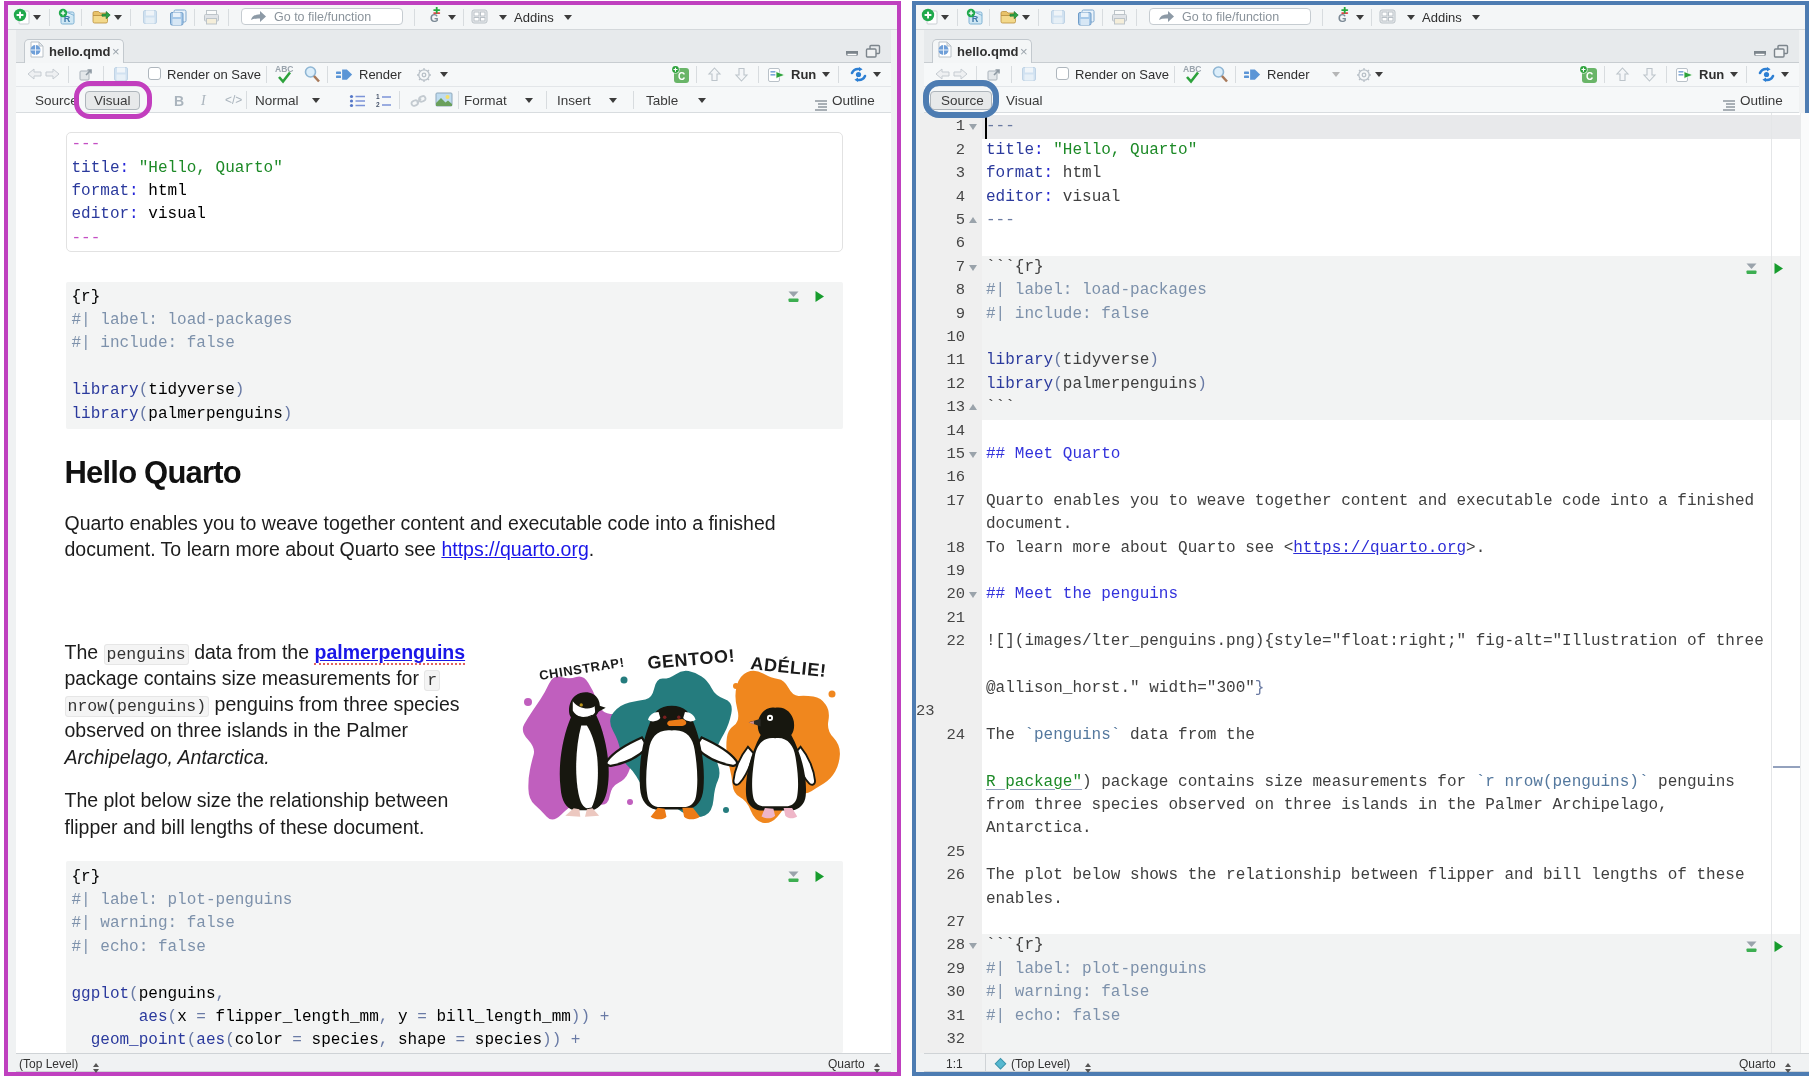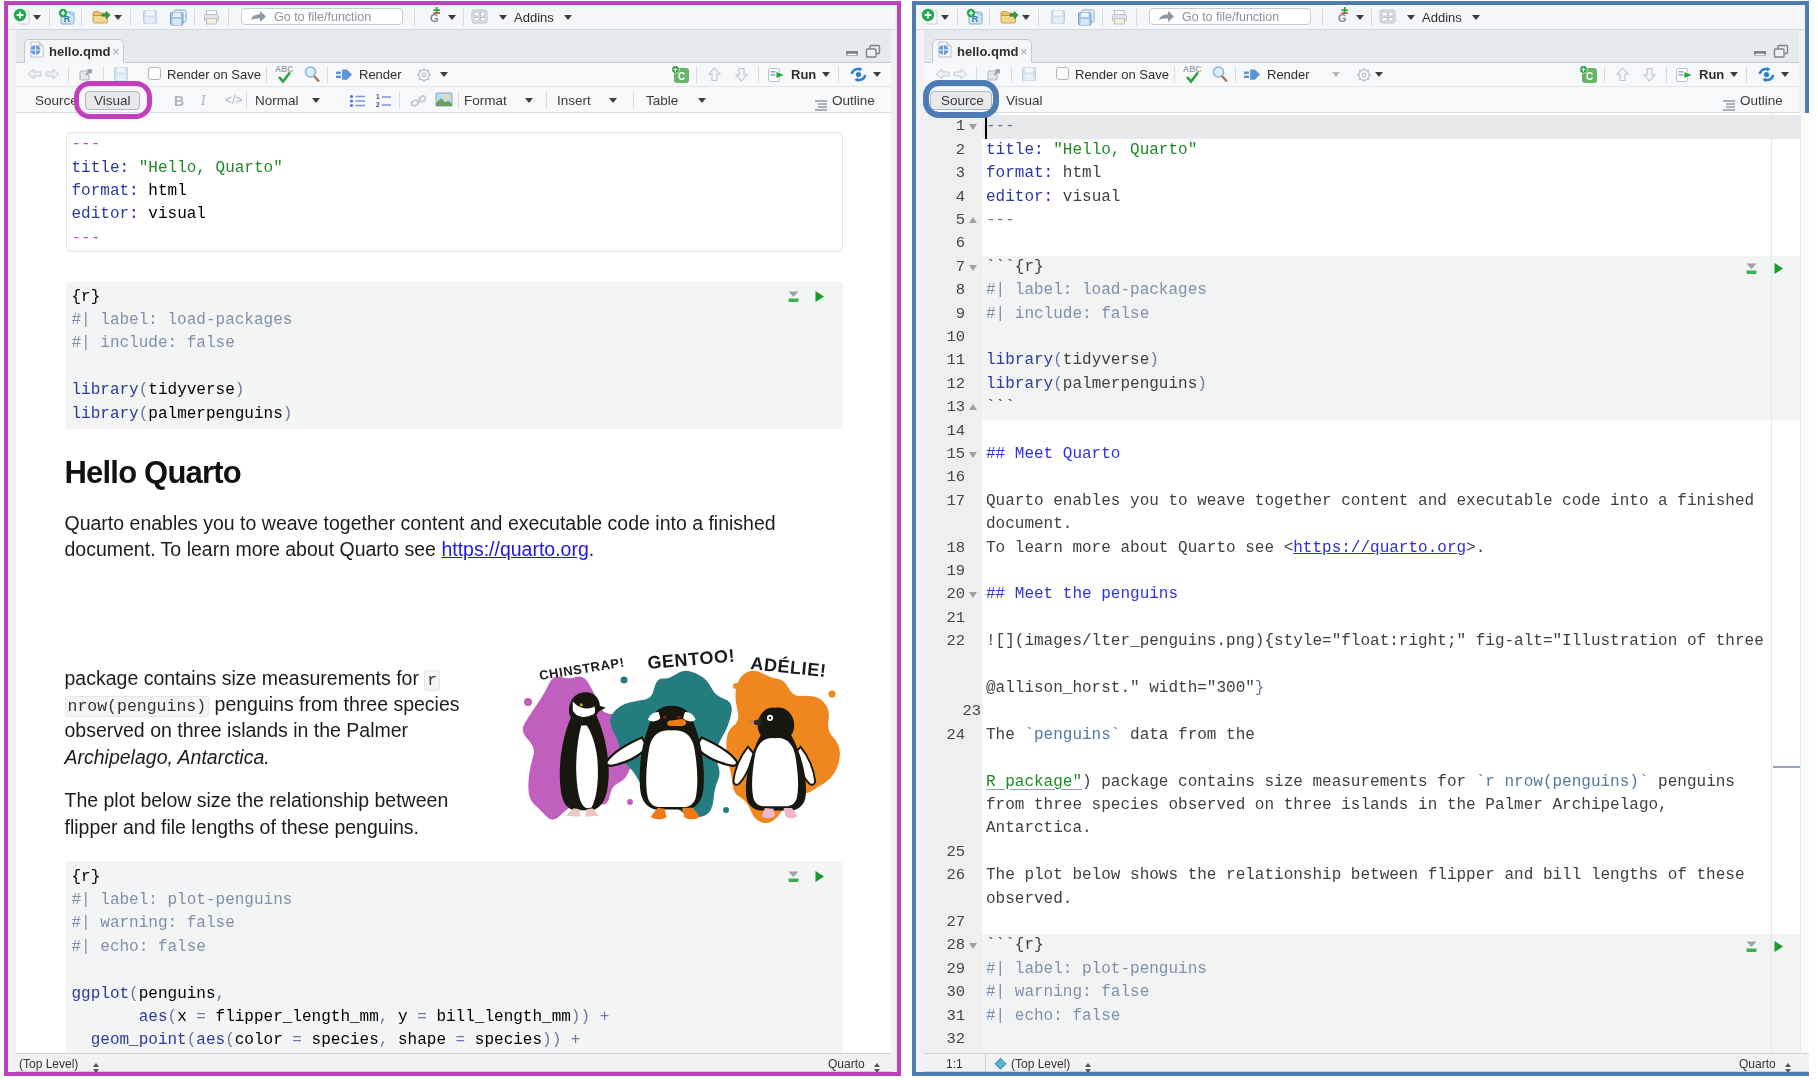--- a/index.html
+++ b/index.html
@@ -247,26 +247,27 @@
     <div class="abs" style="left:779px;top:284px"><svg width="13" height="13" viewBox="0 0 13 13" style="">
         <path d="M1.5 1.5 h10 l-5 5.5 z" fill="#9aa3ab"></path>
         <rect x="1.5" y="8.5" width="10" height="3.4" rx="0.8" fill="#3dae51"></rect>
       </svg></div>
     <div class="abs" style="left:806px;top:284px"><svg width="11" height="13" viewBox="0 0 11 13" style="">
         <path d="M1.5 1 L10 6.5 L1.5 12 z" fill="#179c2d"></path>
       </svg></div>
     <div class="abs h2" style="left:56.5px;top:450px;">Hello Quarto</div>
     <div class="abs body" style="left:56.5px;top:506.8px;">Quarto enables you to weave together content and executable code into a finished</div>
     <div class="abs body" style="left:56.5px;top:533.1px;">document. To learn more about Quarto see <span class="vlink">https://quarto.org</span>.</div>
+    <div class="abs body" style="left:56.5px;top:635.5px;">The <span class="icode">penguins</span> data from the <span class="vlink" style="font-weight:bold;border-bottom:2px dotted #e06060">palmerpenguins</span></div>
     <div class="abs body" style="left:56.5px;top:661.8px;">package contains size measurements for <span class="icode">r</span></div>
     <div class="abs body" style="left:56.5px;top:688.1px;"><span class="icode">nrow(penguins)</span> penguins from three species</div>
     <div class="abs body" style="left:56.5px;top:714.4px;">observed on three islands in the Palmer</div>
     <div class="abs body" style="left:56.5px;top:740.7px;font-style:italic;">Archipelago, Antarctica.</div>
     <div class="abs body" style="left:56.5px;top:784.3px;">The plot below size the relationship between</div>
-    <div class="abs body" style="left:56.5px;top:810.6px;">flipper and file lengths of these penguins.</div>
+    <div class="abs body" style="left:56.5px;top:810.6px;">flipper and bill lengths of these document.</div>
     <div class="abs" style="left:506px;top:637px"><svg width="332" height="183" viewBox="0 0 332 183">
         <path d="M121.7 97.2Q123.0 106.0 120.3 114.4Q117.6 122.8 114.5 130.2Q111.4 137.7 104.3 140.9Q97.3 144.2 95.8 153.7Q94.3 163.2 86.9 162.7Q79.4 162.2 73.4 160.8Q67.3 159.3 61.8 161.6Q56.2 163.9 47.4 172.6Q38.6 181.3 32.7 174.8Q26.9 168.2 20.7 162.8Q14.6 157.3 14.4 147.0Q14.1 136.7 15.9 128.0Q17.6 119.4 19.6 112.7Q21.6 106.0 13.9 97.6Q6.2 89.2 10.2 82.3Q14.2 75.3 18.3 69.2Q22.4 63.2 26.6 56.9Q30.8 50.7 35.0 41.7Q39.3 32.7 47.2 35.1Q55.2 37.5 62.2 35.1Q69.3 32.7 74.4 41.0Q79.6 49.3 82.4 57.2Q85.1 65.1 88.9 68.9Q92.7 72.8 104.8 71.8Q116.9 70.8 118.7 79.6Q120.5 88.4 121.7 97.2Z" fill="#c05fbe"></path>
         <circle cx="14" cy="60" r="4" fill="#c05fbe"></circle>
         <circle cx="116" cy="160" r="3" fill="#c05fbe"></circle>
         <path d="M210.1 91.4Q205.1 100.0 202.7 106.3Q200.2 112.5 203.7 122.0Q207.2 131.5 203.9 138.4Q200.5 145.3 199.5 157.8Q198.4 170.3 191.0 173.6Q183.5 177.0 175.6 173.7Q167.6 170.4 161.5 165.4Q155.3 160.5 147.8 165.6Q140.3 170.6 136.5 161.9Q132.7 153.1 129.3 146.7Q125.9 140.3 122.4 134.5Q118.9 128.6 112.9 123.0Q106.9 117.3 106.1 108.6Q105.2 100.0 99.1 89.1Q93.0 78.3 99.5 70.4Q106.0 62.6 115.4 60.5Q124.8 58.5 131.4 57.5Q137.9 56.6 140.2 46.5Q142.4 36.5 148.7 36.6Q155.1 36.8 161.4 32.4Q167.8 27.9 174.6 29.1Q181.4 30.4 187.6 34.4Q193.8 38.4 197.5 46.1Q201.2 53.8 210.4 57.0Q219.6 60.1 217.3 71.4Q215.0 82.7 210.1 91.4Z" fill="#257c7e"></path>
         <circle cx="110" cy="38" r="3.5" fill="#257c7e"></circle>
         <circle cx="212" cy="168" r="3" fill="#257c7e"></circle>
         <path d="M319.4 95.6Q326.3 103.0 325.9 112.4Q325.5 121.7 321.2 129.5Q316.8 137.3 309.8 141.4Q302.8 145.5 297.4 149.3Q292.0 153.1 284.8 150.2Q277.6 147.2 273.9 157.2Q270.3 167.2 263.2 175.0Q256.2 182.7 248.5 180.7Q240.8 178.7 236.8 168.7Q232.9 158.7 226.1 155.3Q219.4 151.9 218.5 142.5Q217.6 133.1 215.6 125.7Q213.6 118.4 212.7 110.7Q211.9 103.0 212.9 95.4Q213.9 87.7 220.2 83.2Q226.4 78.6 223.2 66.7Q220.0 54.8 222.6 44.2Q225.3 33.6 233.0 30.3Q240.7 26.9 249.1 31.6Q257.4 36.2 263.9 36.9Q270.4 37.6 274.6 46.1Q278.9 54.5 285.3 53.9Q291.7 53.3 299.4 54.6Q307.1 55.8 311.6 62.5Q316.2 69.1 314.4 78.7Q312.5 88.2 319.4 95.6Z" fill="#f0871e"></path>
         <circle cx="318" cy="52" r="3.5" fill="#f0871e"></circle>
         <circle cx="222" cy="44" r="3" fill="#f0871e"></circle>
@@ -530,21 +531,21 @@
     <div class="abs mono" style="left:70px;top:508.19999999999993px;color:#404040">document.</div>
     <div class="abs mono" style="left:70px;top:531.6px;color:#404040">To learn more about Quarto see &lt;<span class="slink">https://quarto.org</span>&gt;.</div>
     <div class="abs mono" style="left:70px;top:578.4px;color:#404040"><span style="color:#3232dc">## Meet the penguins</span></div>
     <div class="abs mono" style="left:70px;top:625.1999999999999px;color:#404040">![](images/lter_penguins.png){style="float:right;" fig-alt="Illustration of three</div>
     <div class="abs mono" style="left:70px;top:671.9999999999999px;color:#404040">@allison_horst." width="300"<span style="color:#6a7aa2">}</span></div>
     <div class="abs mono" style="left:70px;top:718.8px;color:#404040">The <span style="color:#54789e">`penguins`</span> data from the</div>
     <div class="abs mono" style="left:70px;top:765.5999999999999px;color:#404040"><span class="uline"><span style="color:#1d8a27">R package"</span></span>) package contains size measurements for <span style="color:#54789e">`r nrow(penguins)`</span> penguins</div>
     <div class="abs mono" style="left:70px;top:788.9999999999999px;color:#404040">from three species observed on three islands in the Palmer Archipelago,</div>
     <div class="abs mono" style="left:70px;top:812.4px;color:#404040">Antarctica.</div>
     <div class="abs mono" style="left:70px;top:859.1999999999999px;color:#404040">The plot below shows the relationship between flipper and bill lengths of these</div>
-    <div class="abs mono" style="left:70px;top:882.5999999999999px;color:#404040">observed.</div>
+    <div class="abs mono" style="left:70px;top:882.5999999999999px;color:#404040">enables.</div>
     <div class="abs mono" style="left:70px;top:929.4px;color:#404040">```{r}</div>
     <div class="abs mono" style="left:70px;top:952.8px;color:#404040"><span style="color:#7d91ab">#| label: plot-penguins</span></div>
     <div class="abs mono" style="left:70px;top:976.1999999999999px;color:#404040"><span style="color:#7d91ab">#| warning: false</span></div>
     <div class="abs mono" style="left:70px;top:999.5999999999999px;color:#404040"><span style="color:#7d91ab">#| echo: false</span></div>
     <div class="abs mono" style="left:0;top:110.4px;width:49px;text-align:right;color:#454545;font-size:15.5px">1</div>
     <div class="abs mono" style="left:0;top:133.8px;width:49px;text-align:right;color:#454545;font-size:15.5px">2</div>
     <div class="abs mono" style="left:0;top:157.2px;width:49px;text-align:right;color:#454545;font-size:15.5px">3</div>
     <div class="abs mono" style="left:0;top:180.6px;width:49px;text-align:right;color:#454545;font-size:15.5px">4</div>
     <div class="abs mono" style="left:0;top:204.0px;width:49px;text-align:right;color:#454545;font-size:15.5px">5</div>
     <div class="abs mono" style="left:0;top:227.4px;width:49px;text-align:right;color:#454545;font-size:15.5px">6</div>
@@ -557,21 +558,21 @@
     <div class="abs mono" style="left:0;top:391.19999999999993px;width:49px;text-align:right;color:#454545;font-size:15.5px">13</div>
     <div class="abs mono" style="left:0;top:414.6px;width:49px;text-align:right;color:#454545;font-size:15.5px">14</div>
     <div class="abs mono" style="left:0;top:438.0px;width:49px;text-align:right;color:#454545;font-size:15.5px">15</div>
     <div class="abs mono" style="left:0;top:461.4px;width:49px;text-align:right;color:#454545;font-size:15.5px">16</div>
     <div class="abs mono" style="left:0;top:484.79999999999995px;width:49px;text-align:right;color:#454545;font-size:15.5px">17</div>
     <div class="abs mono" style="left:0;top:531.6px;width:49px;text-align:right;color:#454545;font-size:15.5px">18</div>
     <div class="abs mono" style="left:0;top:555.0px;width:49px;text-align:right;color:#454545;font-size:15.5px">19</div>
     <div class="abs mono" style="left:0;top:578.4px;width:49px;text-align:right;color:#454545;font-size:15.5px">20</div>
     <div class="abs mono" style="left:0;top:601.8px;width:49px;text-align:right;color:#454545;font-size:15.5px">21</div>
     <div class="abs mono" style="left:0;top:625.1999999999999px;width:49px;text-align:right;color:#454545;font-size:15.5px">22</div>
-    <div class="abs mono" style="left:16px;top:695.4px;width:49px;text-align:right;color:#454545;font-size:15.5px">23</div>
+    <div class="abs mono" style="left:0;top:695.4px;width:49px;color:#454545;font-size:15.5px">23</div>
     <div class="abs mono" style="left:0;top:718.8px;width:49px;text-align:right;color:#454545;font-size:15.5px">24</div>
     <div class="abs mono" style="left:0;top:835.8px;width:49px;text-align:right;color:#454545;font-size:15.5px">25</div>
     <div class="abs mono" style="left:0;top:859.1999999999999px;width:49px;text-align:right;color:#454545;font-size:15.5px">26</div>
     <div class="abs mono" style="left:0;top:905.9999999999999px;width:49px;text-align:right;color:#454545;font-size:15.5px">27</div>
     <div class="abs mono" style="left:0;top:929.4px;width:49px;text-align:right;color:#454545;font-size:15.5px">28</div>
     <div class="abs mono" style="left:0;top:952.8px;width:49px;text-align:right;color:#454545;font-size:15.5px">29</div>
     <div class="abs mono" style="left:0;top:976.1999999999999px;width:49px;text-align:right;color:#454545;font-size:15.5px">30</div>
     <div class="abs mono" style="left:0;top:999.5999999999999px;width:49px;text-align:right;color:#454545;font-size:15.5px">31</div>
     <div class="abs mono" style="left:0;top:1022.9999999999999px;width:49px;text-align:right;color:#454545;font-size:15.5px">32</div>
     <div class="abs" style="left:53px;top:119.4px;width:0;height:0;border-left:4.5px solid transparent;border-right:4.5px solid transparent;border-top:6px solid #9aa3ab"></div>

